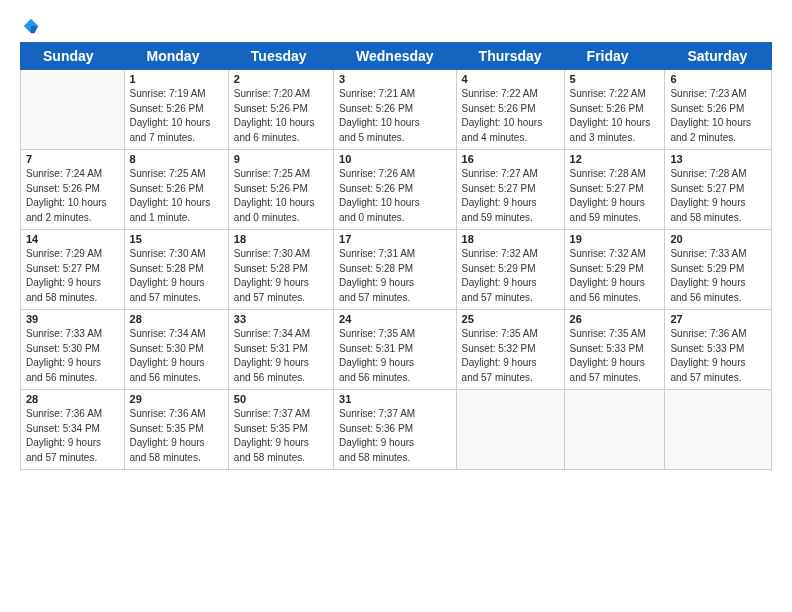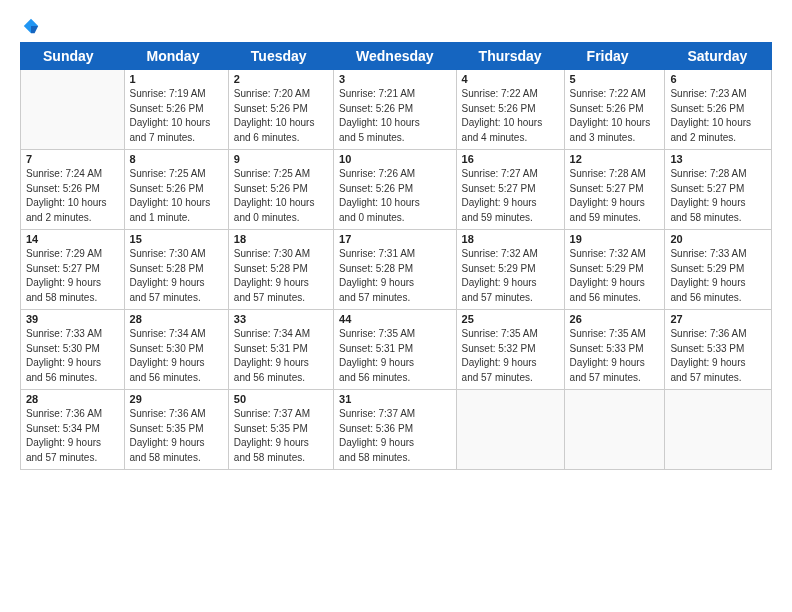--- a/index.html
+++ b/index.html
@@ -223,21 +223,21 @@
           </td>
           <td>
             <div class="day-num">28</div>
             <div class="day-info">Sunrise: 7:34 AM<br>Sunset: 5:30 PM<br>Daylight: 9 hours<br>and 56 minutes.</div>
           </td>
           <td>
             <div class="day-num">33</div>
             <div class="day-info">Sunrise: 7:34 AM<br>Sunset: 5:31 PM<br>Daylight: 9 hours<br>and 56 minutes.</div>
           </td>
           <td>
-            <div class="day-num">44</div>
+            <div class="day-num">24</div>
             <div class="day-info">Sunrise: 7:35 AM<br>Sunset: 5:31 PM<br>Daylight: 9 hours<br>and 56 minutes.</div>
           </td>
           <td>
             <div class="day-num">25</div>
             <div class="day-info">Sunrise: 7:35 AM<br>Sunset: 5:32 PM<br>Daylight: 9 hours<br>and 57 minutes.</div>
           </td>
           <td>
             <div class="day-num">26</div>
             <div class="day-info">Sunrise: 7:35 AM<br>Sunset: 5:33 PM<br>Daylight: 9 hours<br>and 57 minutes.</div>
           </td>

